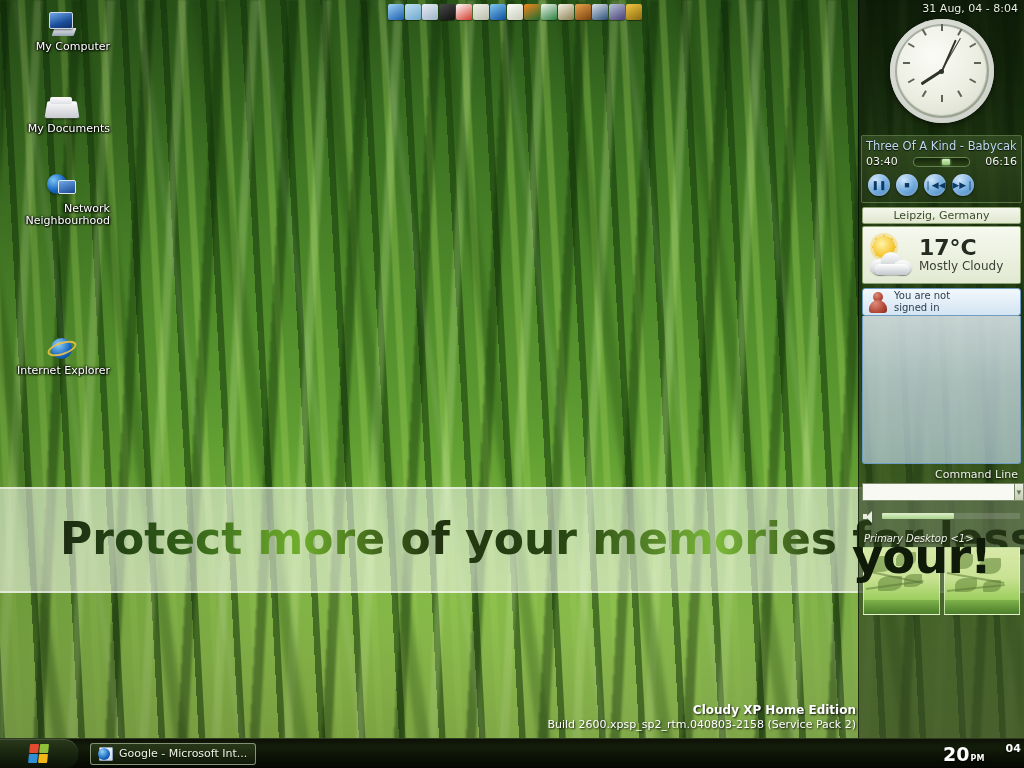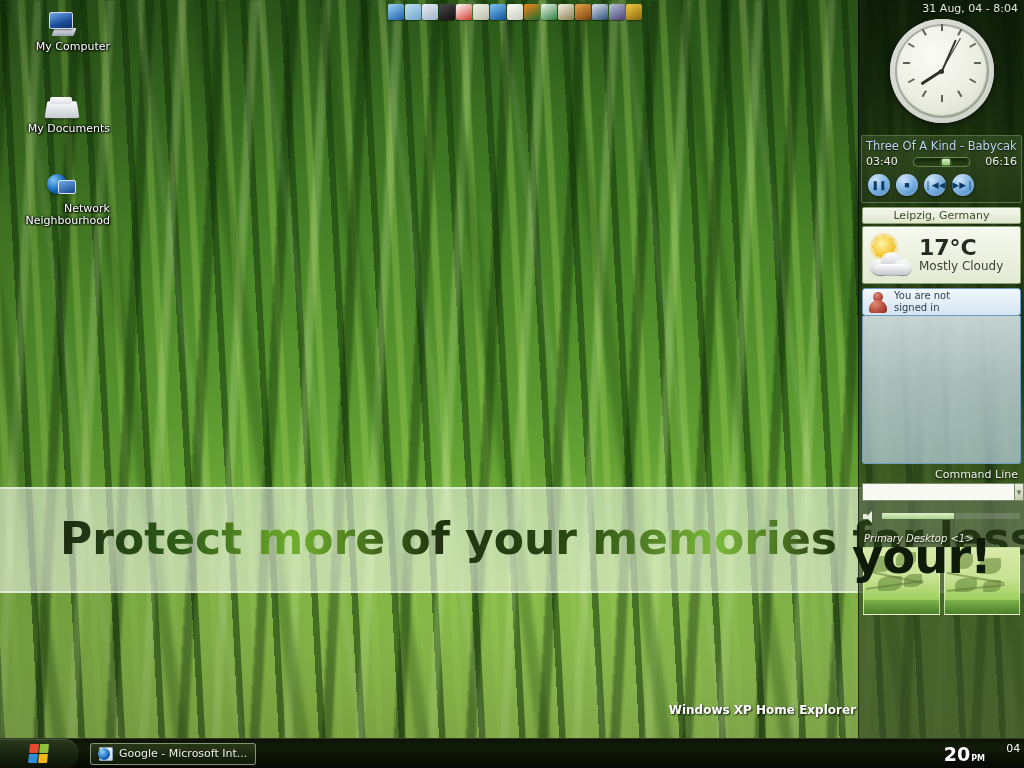--- a/index.html
+++ b/index.html
@@ -391,21 +391,21 @@
     position:absolute; left:-1px; top:1px; width:12px;height:12px;border-radius:50%;
     background:radial-gradient(circle at 35% 30%,#8fd2f8,#1464c0 62%,#0a3572);
   }
   #tray-clock {
     width:84px; height:30px; display:flex; align-items:center; justify-content:center;
     color:#fff; text-shadow:0 1px 2px rgba(0,0,0,.9);
     font-family:"DejaVu Sans", sans-serif;
   }
   #tray-clock .hh { font-size:19px; font-weight:bold; }
   #tray-clock .mmwrap { display:inline-flex; flex-direction:column; align-items:flex-start; margin-left:1px; }
-  #tray-clock .mm { font-size:11px; font-weight:normal; line-height:10px;margin-left:35px; }
+  #tray-clock .mm { font-size:11px; font-weight:bold; line-height:10px;margin-left:35px; }
   #tray-clock .ampm { font-size:8px; font-weight:bold; line-height:9px; }
 </style>
 </head>
 <body>
 
 <div id="screen">
 
   <div id="wallpaper">
     <div class="blades b1"></div>
     <div class="blades b2"></div>
@@ -445,41 +445,51 @@
       <div class="ic-globe">
           <div class="g"></div>
           <div class="m"></div>
         </div>
     </div>
     <div class="lbl" style="white-space:pre-line">Network
 Neighbourhood</div>
   </div>
 
 
+  <div class="desk-icon" style="left:14px; top:328px;">
+    <div class="ico">
+      <div class="ic-ie">
+          <div class="ball"></div>
+          <div class="ring"></div>
+        </div>
+    </div>
+    <div class="lbl">Internet Explorer</div>
+  </div>
 
   <div id="dock">
       <div class="dock-ico" style="background: linear-gradient(150deg, rgb(159, 210, 244), rgb(26, 95, 174));"></div>
       <div class="dock-ico" style="background: linear-gradient(150deg, rgb(191, 224, 242), rgb(111, 168, 204));"></div>
       <div class="dock-ico" style="background: linear-gradient(150deg, rgb(232, 238, 245), rgb(159, 180, 201));"></div>
       <div class="dock-ico" style="background: linear-gradient(150deg, rgb(74, 74, 74), rgb(16, 16, 16));"></div>
       <div class="dock-ico" style="background: linear-gradient(150deg, rgb(255, 255, 255), rgb(210, 58, 42));"></div>
       <div class="dock-ico" style="background: linear-gradient(150deg, rgb(244, 244, 234), rgb(185, 188, 170));"></div>
       <div class="dock-ico" style="background: linear-gradient(150deg, rgb(127, 200, 242), rgb(13, 78, 156));"></div>
       <div class="dock-ico" style="background: linear-gradient(150deg, rgb(253, 253, 245), rgb(201, 203, 189));"></div>
       <div class="dock-ico" style="background: linear-gradient(150deg, rgb(245, 134, 31), rgb(29, 107, 47));"></div>
       <div class="dock-ico" style="background: linear-gradient(150deg, rgb(242, 246, 240), rgb(42, 127, 60));"></div>
       <div class="dock-ico" style="background: linear-gradient(150deg, rgb(247, 243, 228), rgb(138, 127, 82));"></div>
       <div class="dock-ico" style="background: linear-gradient(150deg, rgb(232, 162, 74), rgb(122, 66, 16));"></div>
       <div class="dock-ico" style="background: linear-gradient(150deg, rgb(221, 228, 234), rgb(42, 77, 120));"></div>
       <div class="dock-ico" style="background: linear-gradient(150deg, rgb(184, 196, 214), rgb(74, 63, 122));"></div>
       <div class="dock-ico" style="background: linear-gradient(150deg, rgb(245, 200, 66), rgb(138, 106, 16));"></div>
     </div>
 
   <div id="build-stamp">
-    <div id="build-line1">Windows XP Home Explorer</div>
+    <div id="build-line1">Cloudy XP Home Edition</div>
+    <div id="build-line2">Build 2600.xpsp_sp2_rtm.040803-2158 (Service Pack 2)</div>
   </div>
 
   <div id="sidebar">
 
     <div id="sb-datetime">31 Aug, 04 - 8:04</div>
 
     <div id="sb-clock-wrap">
       <div id="sb-clock">
         <div class="face"></div>
         <div class="tick" style="transform:rotate(0deg)"></div>

